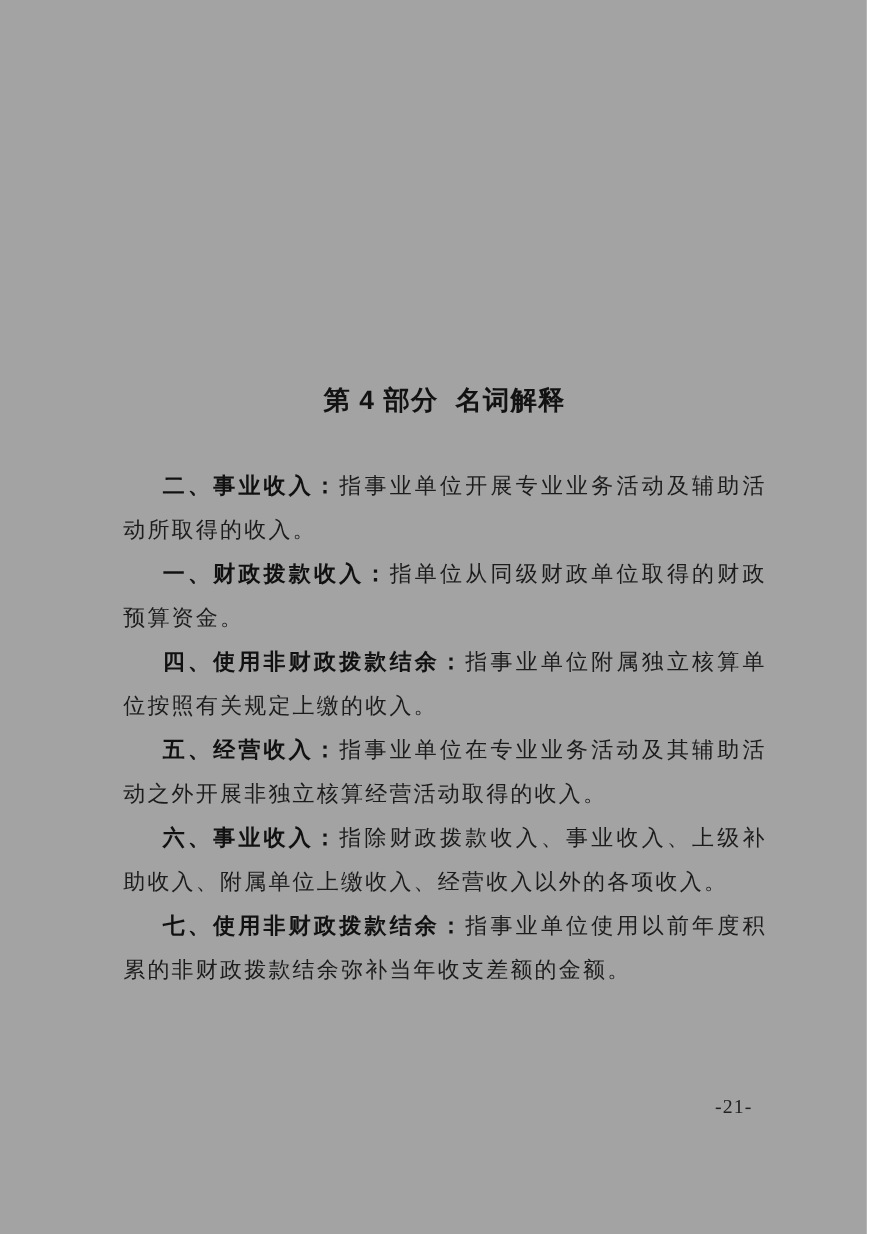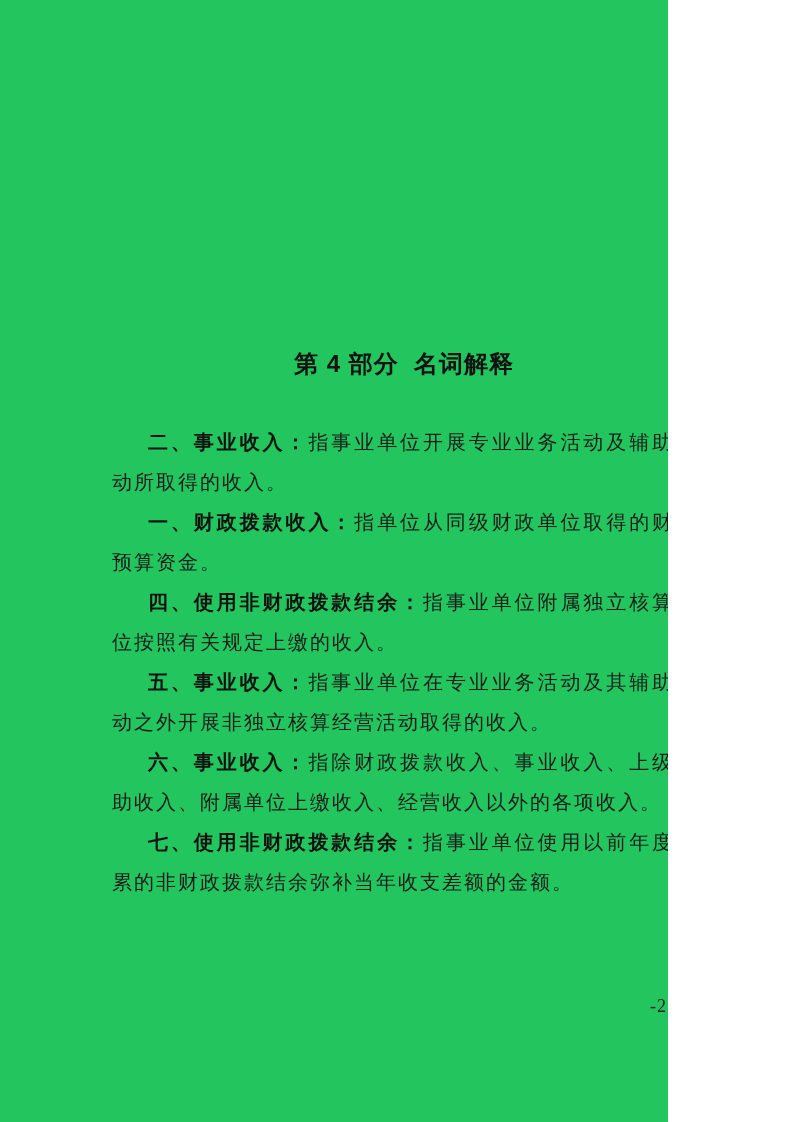--- a/index.html
+++ b/index.html
@@ -2,23 +2,23 @@
 <html lang="zh"><head>
   <meta charset="utf-8">
   <style>
     html, body {
       margin: 0;
       padding: 0;
       background: #ffffff;
     }
     .page {
       position: relative;
-      width: 668px;
+      width: 788px;
       height: 1122px;
-      background: #22c55e;
+      background: #a3a3a3;
       overflow: hidden;
       font-family: "Liberation Serif", "DejaVu Serif", serif;
       color: #1b1b1b;
     }
     .section-title {
       position: absolute;
       top: 348px;
       left: 104px;
       width: 600px;
       text-align: center;
@@ -72,21 +72,21 @@
 
   <div class="content">
 
     <p class="para"><span class="term">二、事业收入：</span><span class="definition">指事业单位开展专业业务活动及辅助活动所取得的收入。</span></p>
 
     <p class="para"><span class="term">一、财政拨款收入：</span><span class="definition">指单位从同级财政单位取得的财政预算资金。</span></p>
 
 
     <p class="para"><span class="term">四、使用非财政拨款结余：</span><span class="definition">指事业单位附属独立核算单位按照有关规定上缴的收入。</span></p>
 
-    <p class="para"><span class="term">五、事业收入：</span><span class="definition">指事业单位在专业业务活动及其辅助活动之外开展非独立核算经营活动取得的收入。</span></p>
+    <p class="para"><span class="term">五、经营收入：</span><span class="definition">指事业单位在专业业务活动及其辅助活动之外开展非独立核算经营活动取得的收入。</span></p>
 
     <p class="para"><span class="term">六、事业收入：</span><span class="definition">指除财政拨款收入、事业收入、上级补助收入、附属单位上缴收入、经营收入以外的各项收入。</span></p>
 
     <p class="para"><span class="term">七、使用非财政拨款结余：</span><span class="definition">指事业单位使用以前年度积累的非财政拨款结余弥补当年收支差额的金额。</span></p>
 
   </div>
 
   <div class="page-number">-21-</div>
 
 </div>

